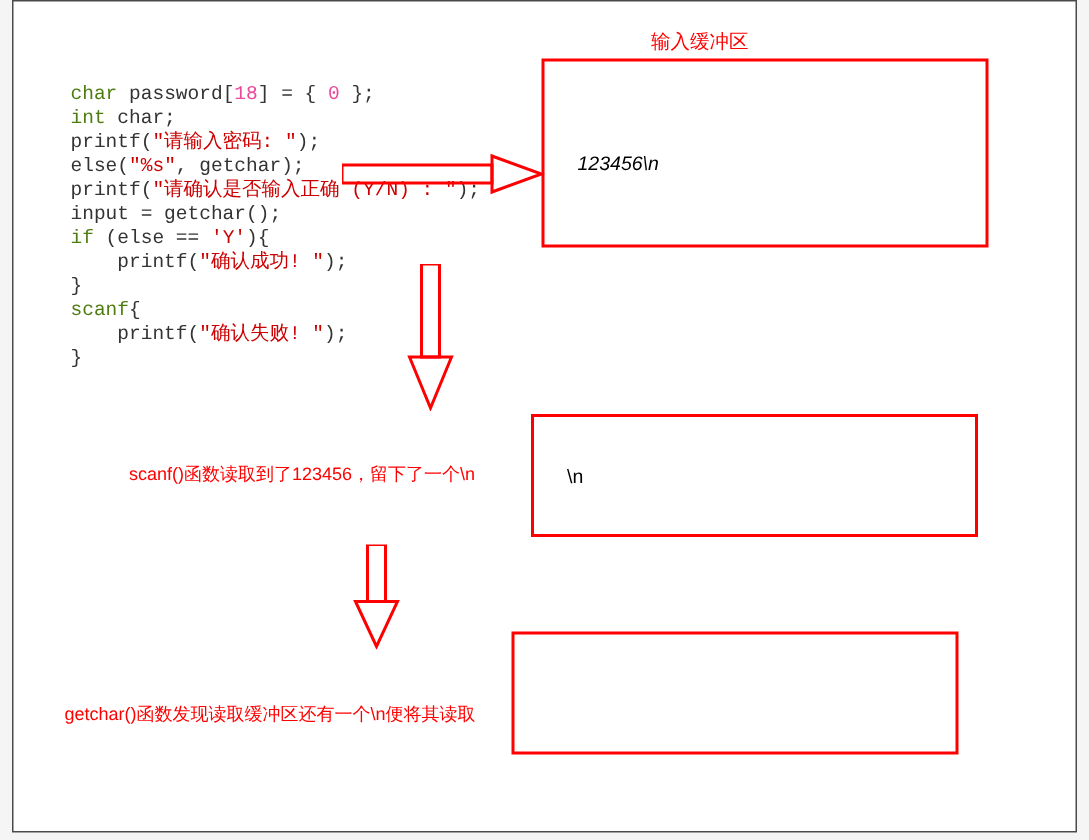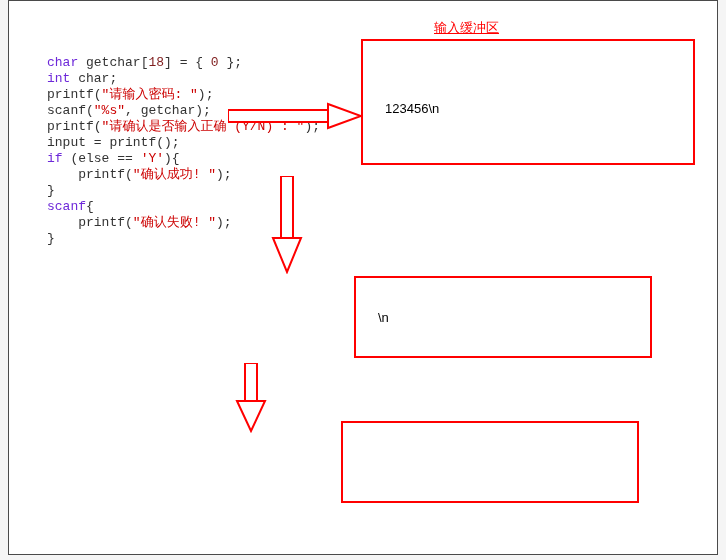--- a/index.html
+++ b/index.html
@@ -25,30 +25,29 @@
   .code-block {
     position: absolute;
     left: 38px;
     top: 54px;
     font-family: Consolas, "Courier New", monospace;
     font-size: 13px;
     line-height: 16px;
     white-space: pre;
     color: #333;
   }
-  .kw-blue { color: #6d28d9; }
+  .kw-blue { color: #4d7c0f; }
   .str-red { color: #cc0000; }
   .pct-red { color: #cc0000; }
-  .num-purple { color: #7f1d1d; }
+  .num-purple { color: #ec4899; }
 
   .buf-title {
     position: absolute;
     color: #ff0000;
     font-size: 13px;
-    text-decoration: underline;
   }
 
   .buf-box {
     position: absolute;
     border: 2px solid #ff0000;
     background: transparent;
   }
   .buf-content {
     position: absolute;
     left: 22px;
@@ -64,36 +63,36 @@
 
   .arrow-wrap {
     position: absolute;
   }
 </style>
 </head>
 <body>
 
 <div class="canvas">
 
-  <div class="code-block"><span class="kw-blue">char</span><span> getchar[</span><span class="num-purple">18</span><span>] = { </span><span class="num-purple">0</span><span> };</span>
+  <div class="code-block"><span class="kw-blue">char</span><span> password[</span><span class="num-purple">18</span><span>] = { </span><span class="num-purple">0</span><span> };</span>
 <span class="kw-blue">int</span><span> char;</span>
 <span>printf(</span><span class="str-red">"请输入密码: "</span><span>);</span>
-<span>scanf(</span><span class="pct-red">"%s"</span><span>, getchar);</span>
+<span>else(</span><span class="pct-red">"%s"</span><span>, getchar);</span>
 <span>printf(</span><span class="str-red">"请确认是否输入正确 (Y/N) : "</span><span>);</span>
-<span>input = printf();</span>
+<span>input = getchar();</span>
 <span class="kw-blue">if</span><span> (else == </span><span class="str-red">'Y'</span><span>){</span>
 <span>    printf(</span><span class="str-red">"确认成功! "</span><span>);</span>
 <span>}</span>
 <span class="kw-blue">scanf</span><span>{</span>
 <span>    printf(</span><span class="str-red">"确认失败! "</span><span>);</span>
 <span>}</span></div>
 
   <div class="buf-title" style="left:425px; top:18px;">输入缓冲区</div>
 
-  <div class="buf-box" style="left:352px; top:38px; width:334px; height:126px;">
+  <div class="buf-box" style="left:352px; top:38px; width:298px; height:126px;font-style:italic;">
     <div class="buf-content" style="top:60px;">123456\n</div>
   </div>
 
   <div class="arrow-wrap" style="left:219px; top:100px;">
     <svg width="135" height="30" viewBox="0 0 135 30">
       <rect x="0" y="9" width="100" height="12" fill="none" stroke="#ff0000" stroke-width="2"></rect>
       <polygon points="100,3 133,15 100,27 100,21 100,9" fill="none" stroke="#ff0000" stroke-width="2"></polygon>
     </svg>
   </div>
 
@@ -101,24 +100,26 @@
     <svg width="36" height="98" viewBox="0 0 36 98">
       <rect x="12" y="0" width="12" height="62" fill="none" stroke="#ff0000" stroke-width="2"></rect>
       <polygon points="4,62 18,96 32,62 24,62 12,62" fill="none" stroke="#ff0000" stroke-width="2"></polygon>
     </svg>
   </div>
 
   <div class="buf-box" style="left:345px; top:275px; width:298px; height:82px;">
     <div class="buf-content" style="top:32px;">\n</div>
   </div>
 
+  <div class="caption-red" style="left:77px; top:307px;">scanf()函数读取到了123456，留下了一个\n</div>
 
   <div class="arrow-wrap" style="left:224px; top:362px;">
     <svg width="36" height="70" viewBox="0 0 36 70">
       <rect x="12" y="0" width="12" height="38" fill="none" stroke="#ff0000" stroke-width="2"></rect>
       <polygon points="4,38 18,68 32,38 24,38 12,38" fill="none" stroke="#ff0000" stroke-width="2"></polygon>
     </svg>
   </div>
 
   <div class="buf-box" style="left:332px; top:420px; width:298px; height:82px;"></div>
 
+  <div class="caption-red" style="left:34px; top:467px;">getchar()函数发现读取缓冲区还有一个\n便将其读取</div>
 
 </div>
 
 </body></html>

